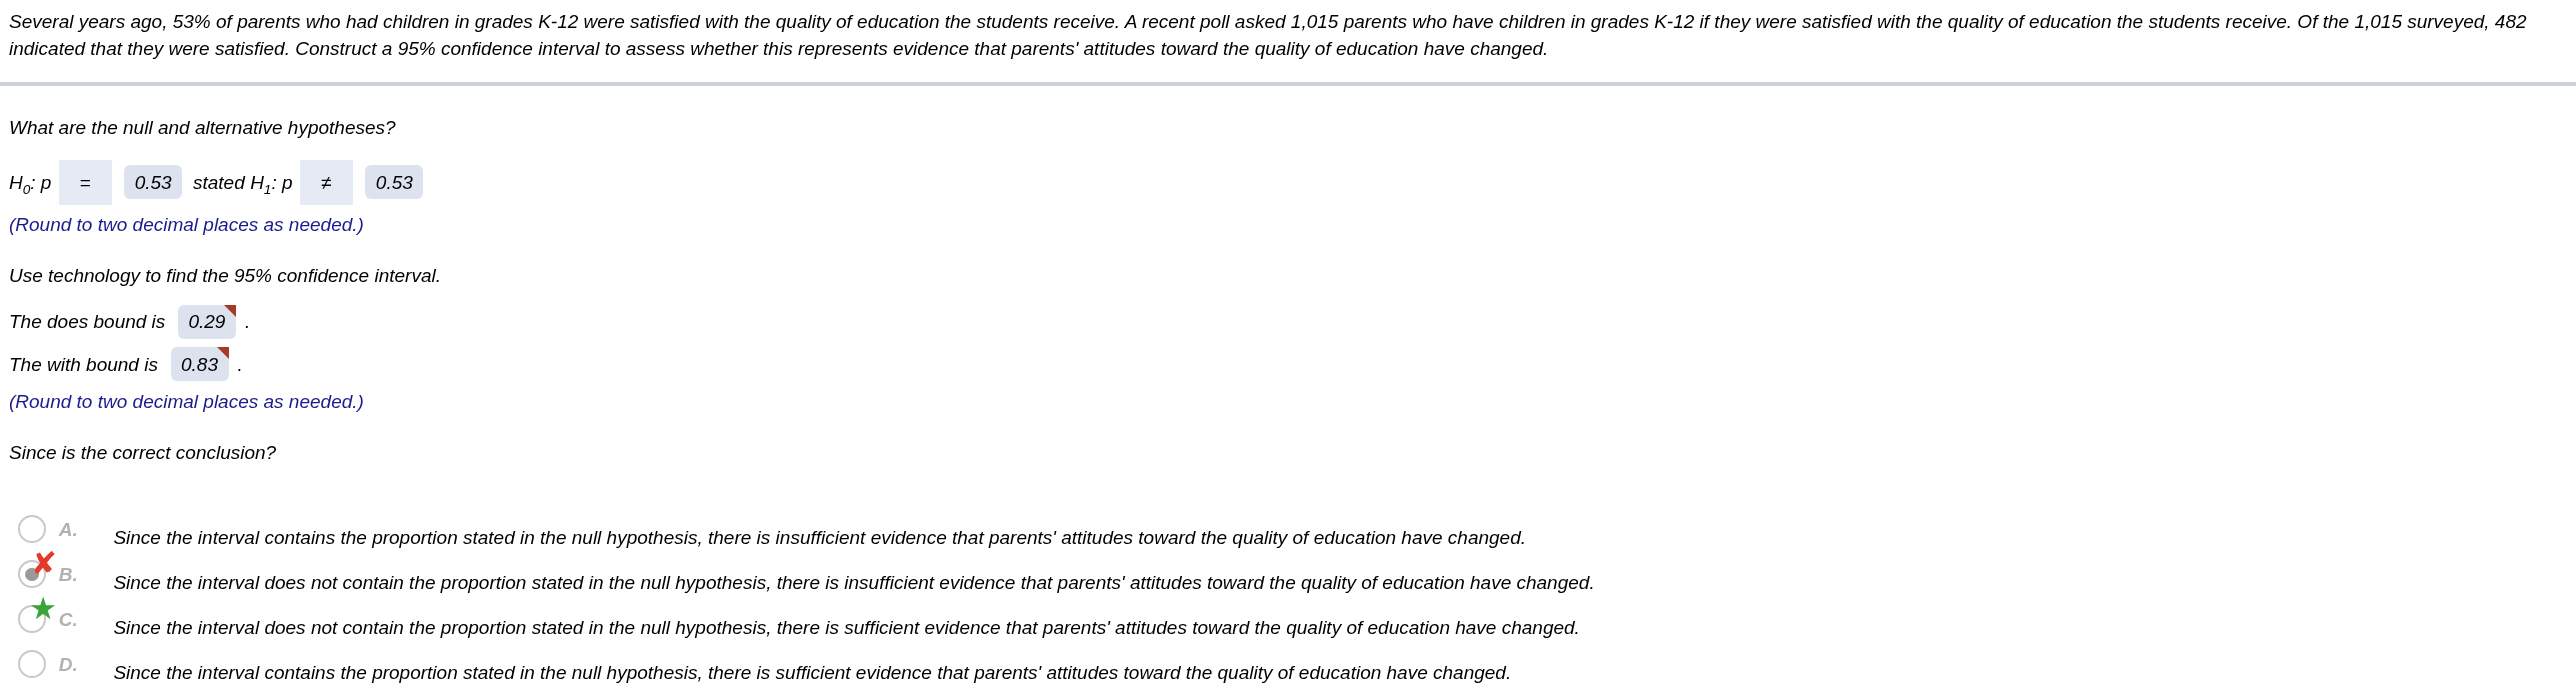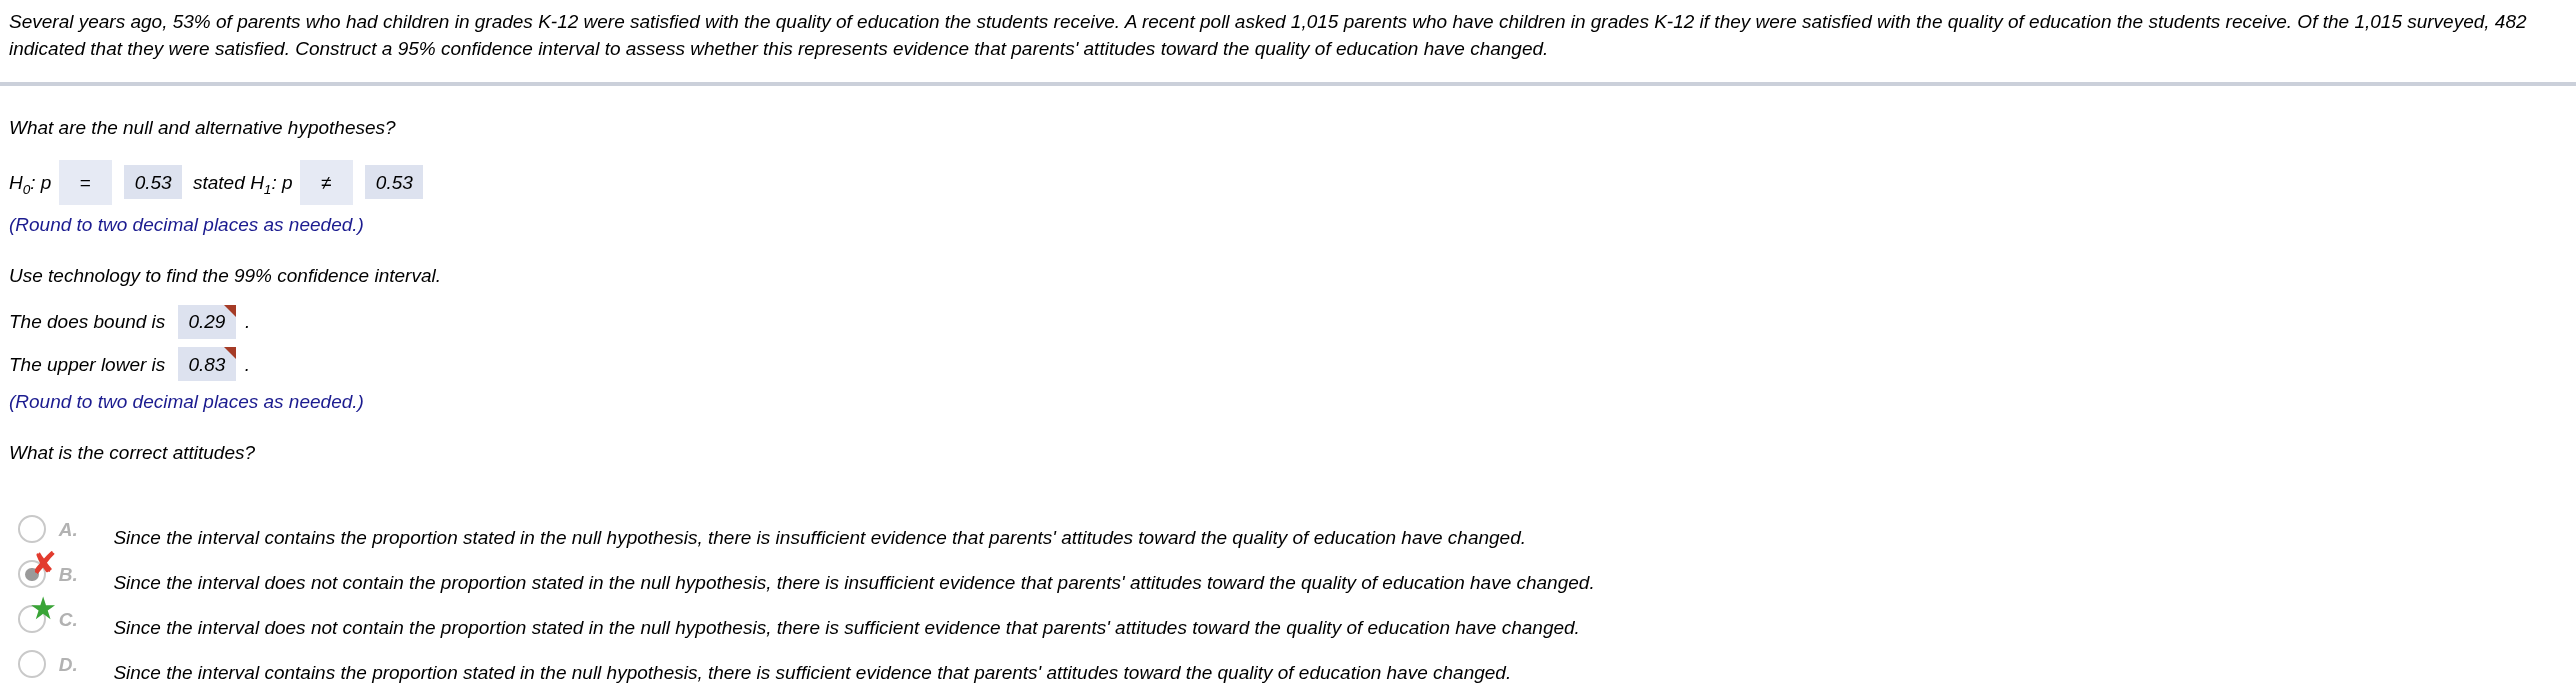--- a/index.html
+++ b/index.html
@@ -28,21 +28,21 @@
   .hyp-row .mathtext{white-space:pre;}
   sub{font-size:13.6px;line-height:0;}
   .op-box{
     background:var(--operator-box-bg);min-width:53px;height:45px;
     display:inline-flex;align-items:center;justify-content:center;
     margin:0 7.2px;padding:0 12.7px;
   }
   .val-box{
     background:var(--answer-box-bg);min-width:58px;height:34px;
     display:inline-flex;align-items:center;justify-content:center;
-    margin:0 5.4px;padding:0 9px;position:relative;
+    margin:0 5.4px;padding:0 9px;position:relative;border-radius:6px;
   }
   .flag{
     position:absolute;top:0;right:0;width:0;height:0;
     border-top:12.7px solid var(--flag-red);border-left:12.7px solid transparent;
   }
   .note{color:var(--note-blue);margin:5.4px 0 0 9px;}
   .instruction{margin:23.5px 0 0 9px;}
   .bound-row{margin:16.3px 0 0 9px;display:flex;align-items:center;height:34px;}
   .bound-row.second{margin-top:8.2px;}
   .bound-row .period{margin-left:3.6px;}
@@ -80,43 +80,43 @@
   <span class="op-box">=</span>
   <span class="val-box">0.53</span>
   <span class="mathtext" style="margin:0 5.4px;">stated</span>
   <span class="mathtext"><span>H</span><sub>1</sub><span>: p</span></span>
   <span class="op-box">≠</span>
   <span class="val-box">0.53</span>
 </div>
 
 <div class="note">(Round to two decimal places as needed.)</div>
 
-<div class="instruction">Use technology to find the 99% confidence interval.</div>
+<div class="instruction">Use technology to find the 95% confidence interval.</div>
 
 <div class="bound-row">
   <span style="margin-right:7.2px;">The does bound is</span>
   <span class="val-box">
       <span>0.29</span>
       <span class="flag"></span>
     </span>
   <span class="period">.</span>
 </div>
 
 <div class="bound-row second">
-  <span style="margin-right:7.2px;">The upper lower is</span>
+  <span style="margin-right:7.2px;">The with bound is</span>
   <span class="val-box">
       <span>0.83</span>
       <span class="flag"></span>
     </span>
   <span class="period">.</span>
 </div>
 
 <div class="note second">(Round to two decimal places as needed.)</div>
 
-<div class="q-text conclusion">What is the correct attitudes?</div>
+<div class="q-text conclusion">Since is the correct conclusion?</div>
 
 <div class="options">
 
   <div class="option-row">
     <span class="radio-wrap">
       <span class="radio"></span>
     </span>
     <span class="opt-letter">A.</span>
     <span class="opt-text">Since the interval contains the proportion stated in the null hypothesis, there is insufficient evidence that parents' attitudes toward the quality of education have changed.</span>
   </div>

